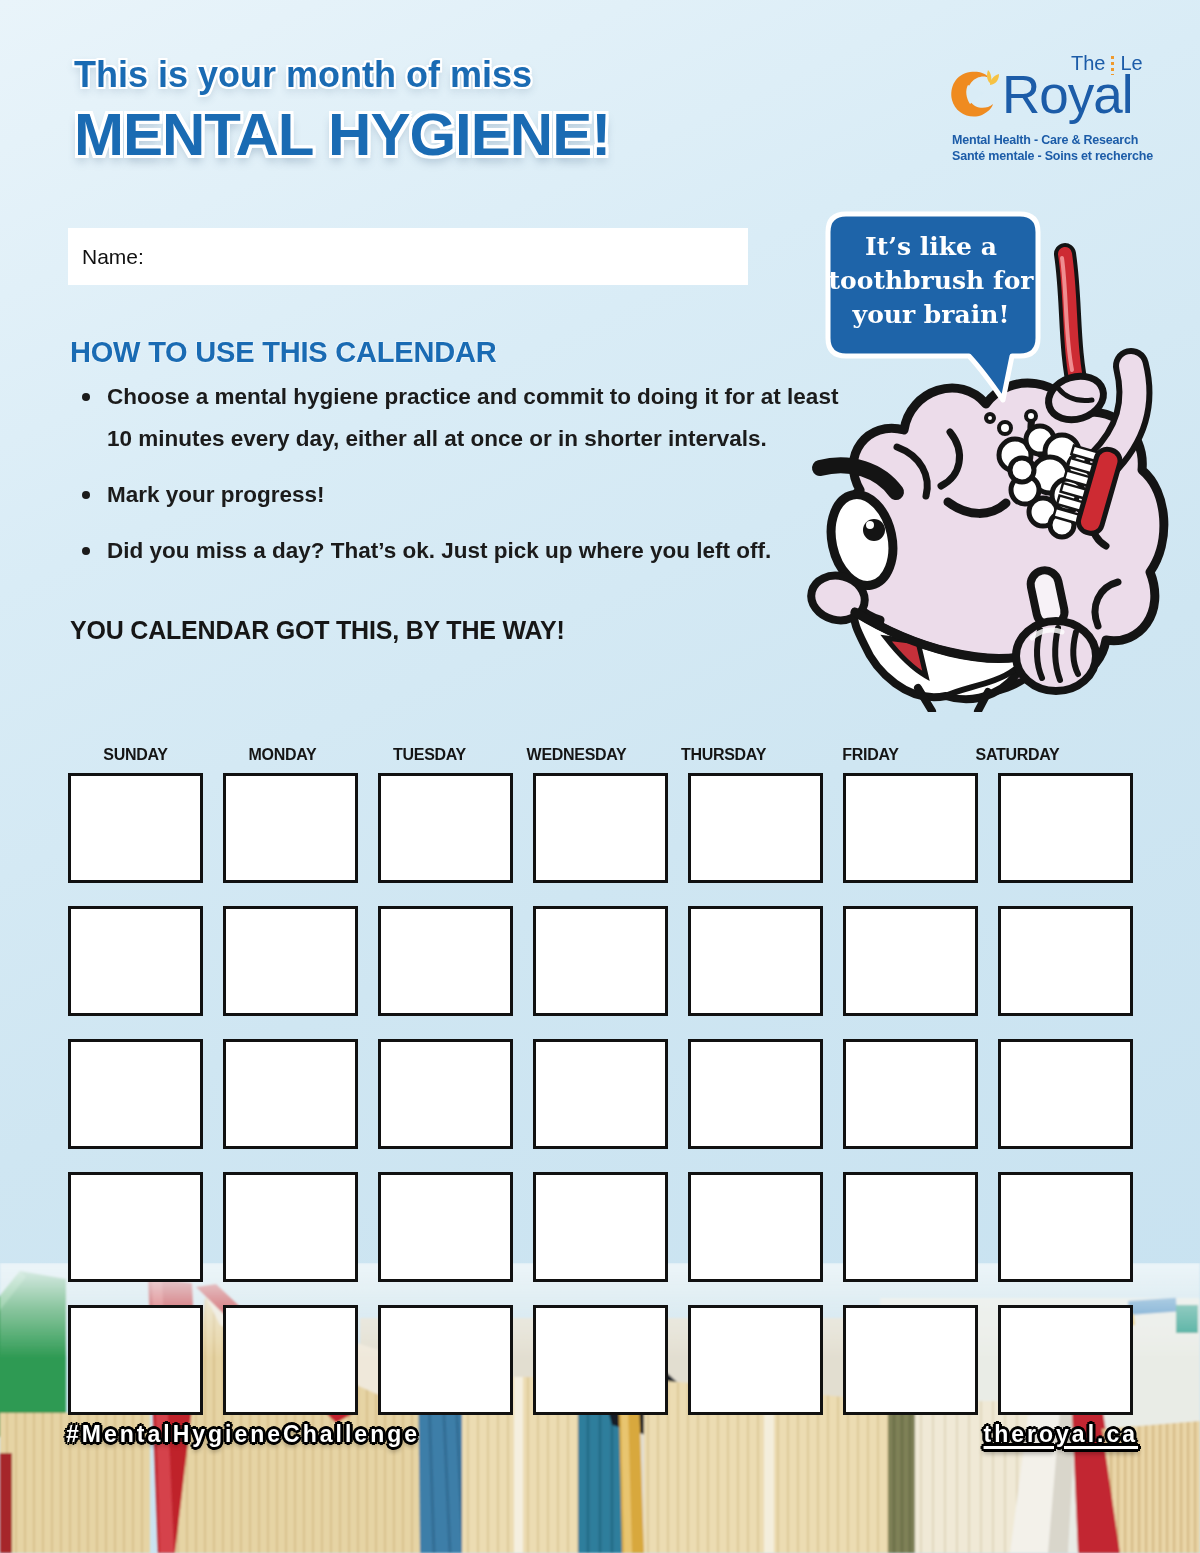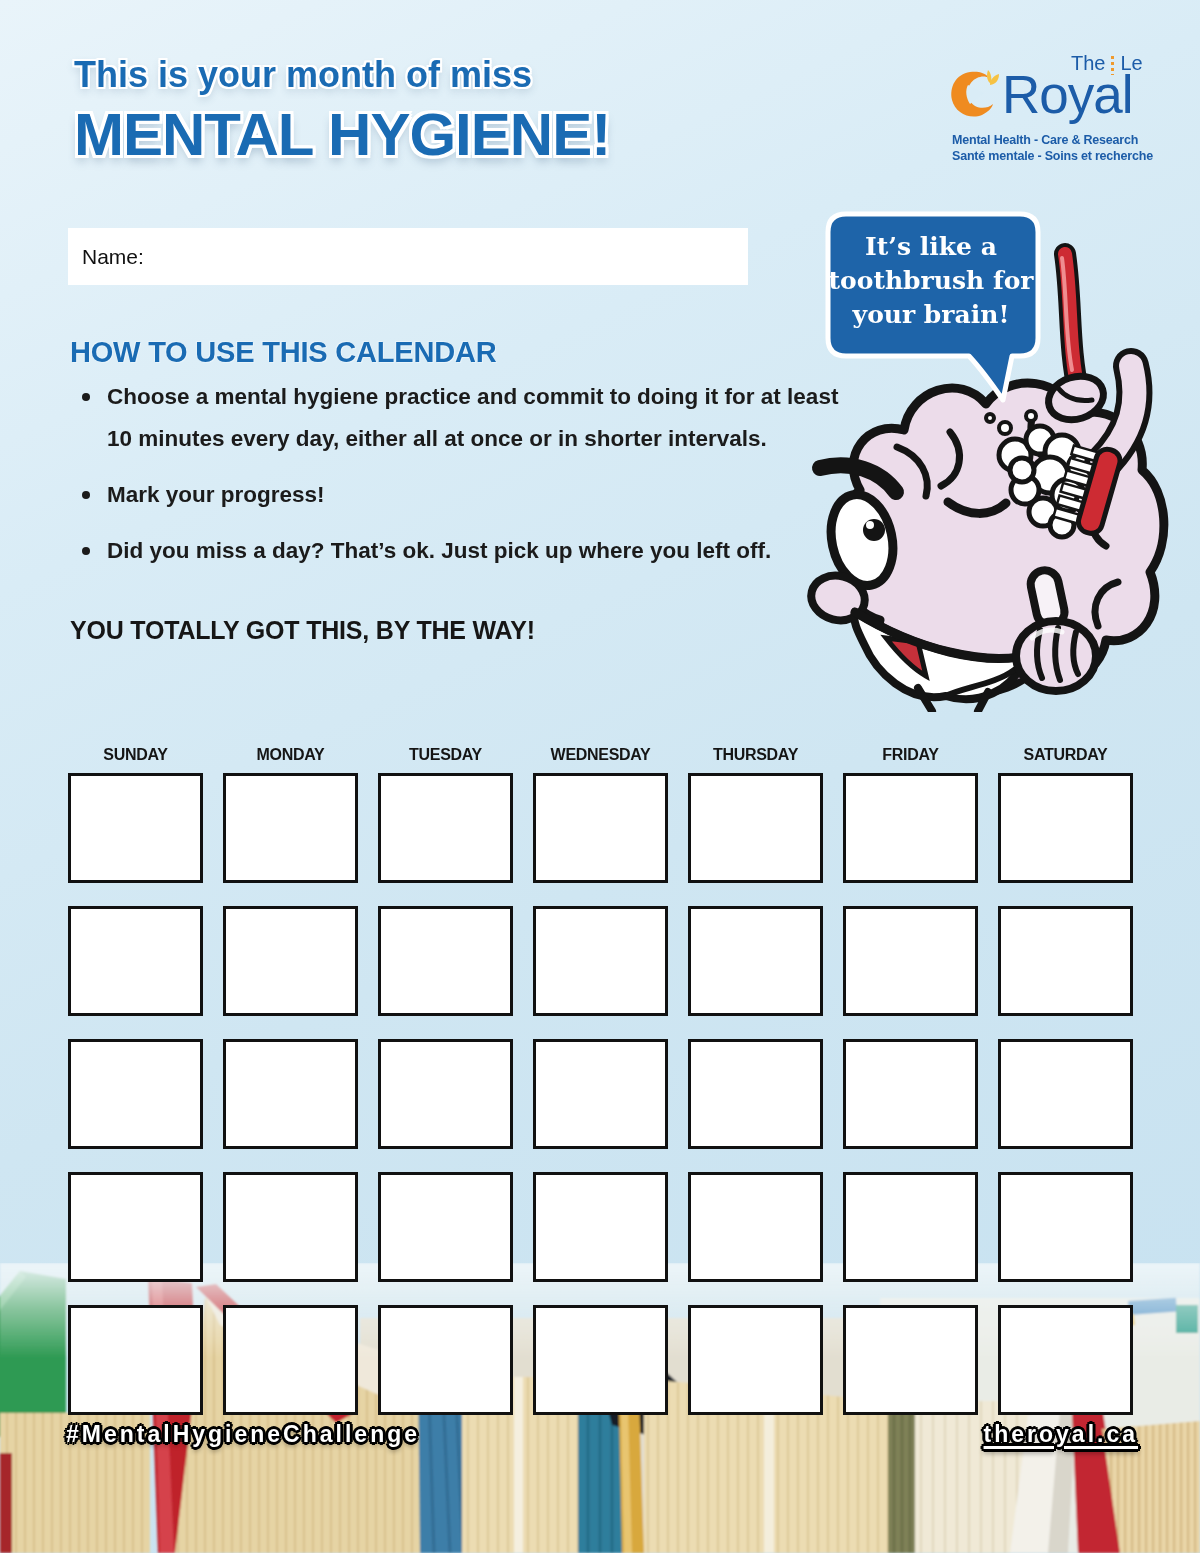--- a/index.html
+++ b/index.html
@@ -58,21 +58,21 @@
            list-style:none; z-index:4;}
   .bullets li{position:relative; padding-left:37px; margin-bottom:14px;
               font-size:22.5px; font-weight:700; line-height:42px; color:#1b1b1b;}
   .bullets li::before{content:""; position:absolute; left:12px; top:17px; width:8px; height:8px;
                       border-radius:50%; background:#1b1b1b;}
   .encouragement{position:absolute; left:70px; top:616px; z-index:4;
                  font-size:25px; font-weight:800; color:#161616; letter-spacing:-0.2px;}
 
   
   .cal-days{position:absolute; left:68px; top:746px; z-index:4;
-            display:grid; grid-template-columns:repeat(7,135px); column-gap:20px;}
+            display:grid; grid-template-columns:repeat(7,135px); column-gap:12px;}
   .day-label{text-align:center; font-size:16px; font-weight:800; color:#151515; letter-spacing:-0.3px;}
   .cal-grid{position:absolute; left:68px; top:773px; z-index:4;
             display:grid; grid-template-columns:repeat(7,135px); column-gap:20px; row-gap:23px;}
   .cal-cell{width:135px; height:110px; box-sizing:border-box; background:#fff; border:3px solid #111;}
 
   
   .books{position:absolute; left:0; bottom:0; width:1200px; height:290px; z-index:1;}
   .books svg{display:block;}
   .foot-text{
     position:absolute; z-index:6; font-size:23px; font-weight:800; color:#fff; letter-spacing:3px;
@@ -217,21 +217,21 @@
     </svg>
   </div>
 
   <div class="howto-heading">HOW TO USE THIS CALENDAR</div>
   <ul class="bullets">
     <li class="preline">Choose a mental hygiene practice and commit to doing it for at least
 10 minutes every day, either all at once or in shorter intervals.</li>
     <li class="preline">Mark your progress!</li>
     <li class="preline">Did you miss a day? That’s ok. Just pick up where you left off.</li>
   </ul>
-  <div class="encouragement">YOU TOTALLY GOT THIS, BY THE WAY!</div>
+  <div class="encouragement">YOU CALENDAR GOT THIS, BY THE WAY!</div>
 
   <div class="cal-days">
       <div class="day-label">SUNDAY</div>
       <div class="day-label">MONDAY</div>
       <div class="day-label">TUESDAY</div>
       <div class="day-label">WEDNESDAY</div>
       <div class="day-label">THURSDAY</div>
       <div class="day-label">FRIDAY</div>
       <div class="day-label">SATURDAY</div>
     </div>

